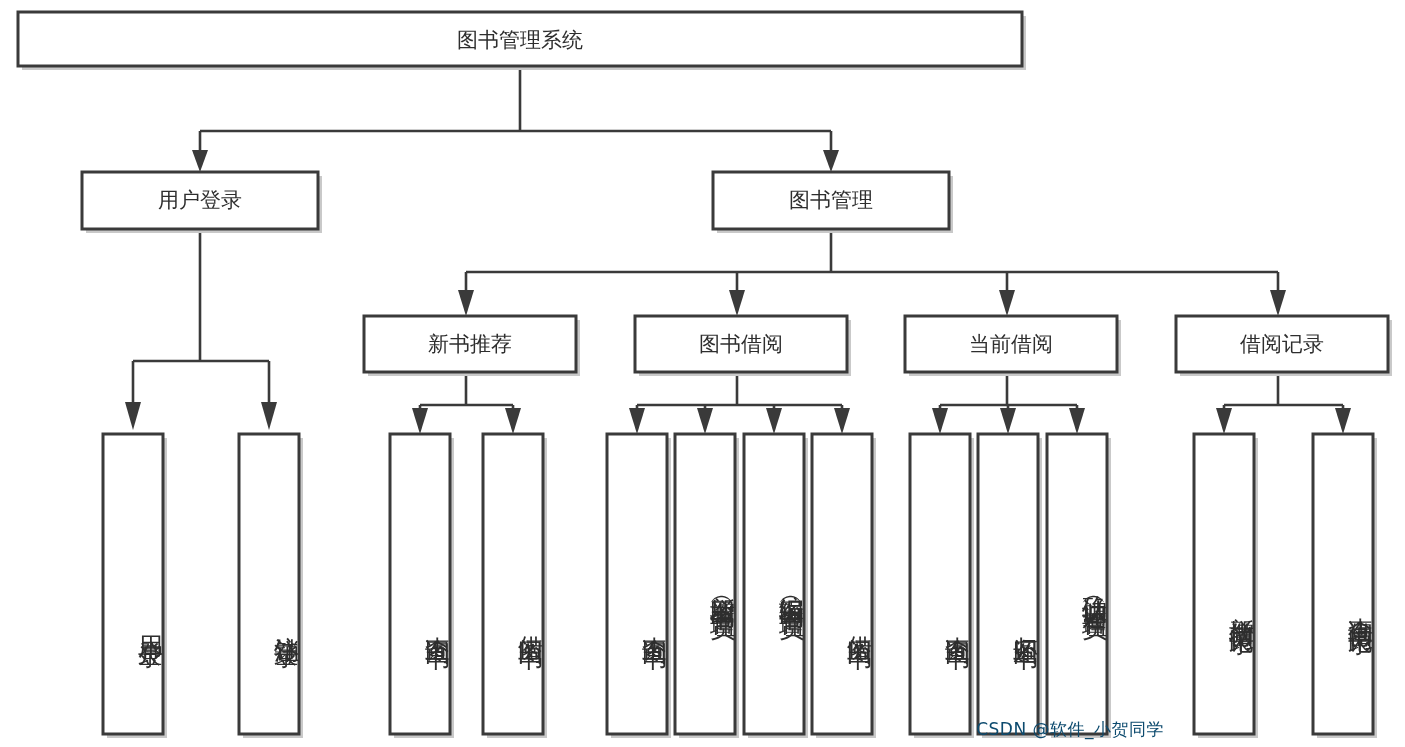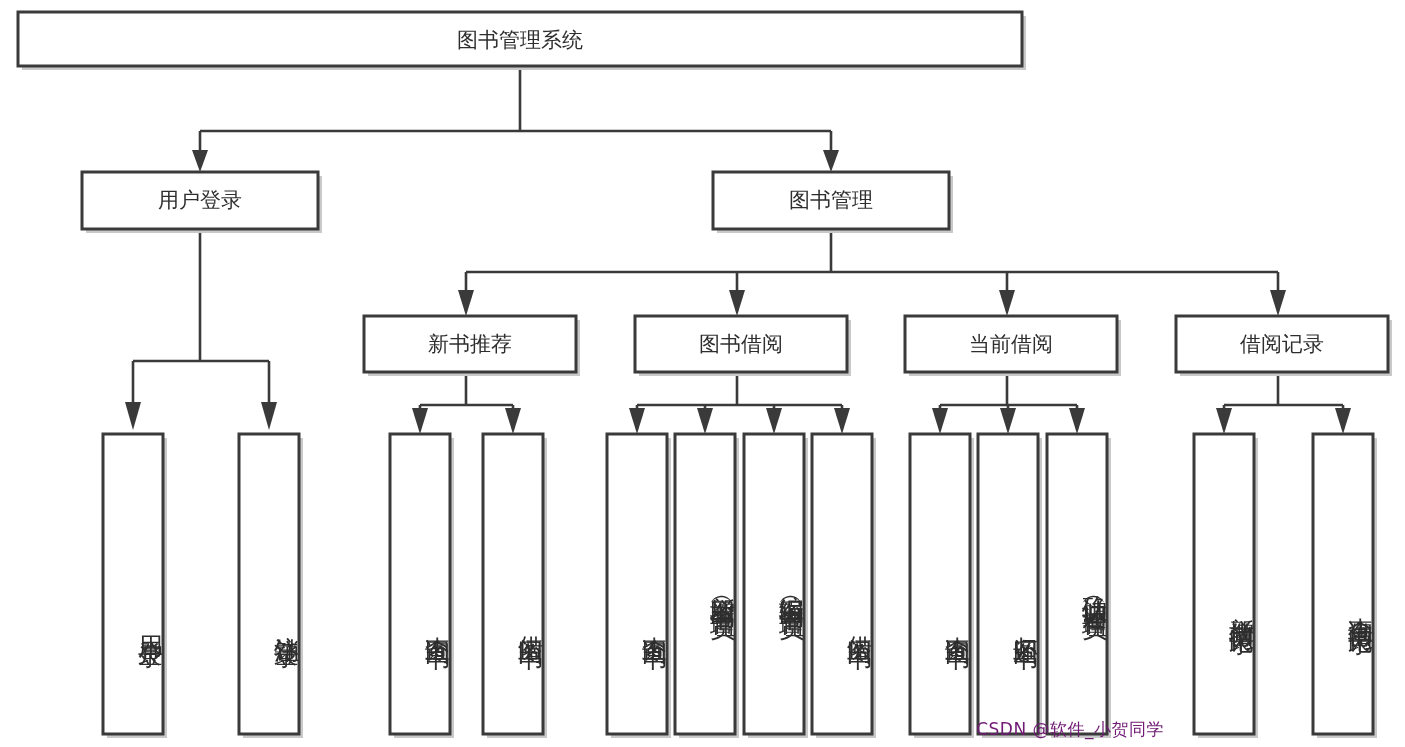--- a/index.html
+++ b/index.html
@@ -67,21 +67,21 @@
     justify-content: center;
     white-space: nowrap;
     pointer-events: none;
   }
   .watermark {
     position: absolute;
     right: 12px;
     bottom: 6px;
     font-family: "DejaVu Sans", "Liberation Sans", sans-serif;
     font-size: 17px;
-    color: #701a75;
+    color: #0c4a6e;
     letter-spacing: 0.5px;
     white-space: nowrap;
   }
 </style>
 </head>
 <body>
 
 <div id="diagram-root">
 
   <svg id="flow-svg" viewBox="0 0 1405 747">

